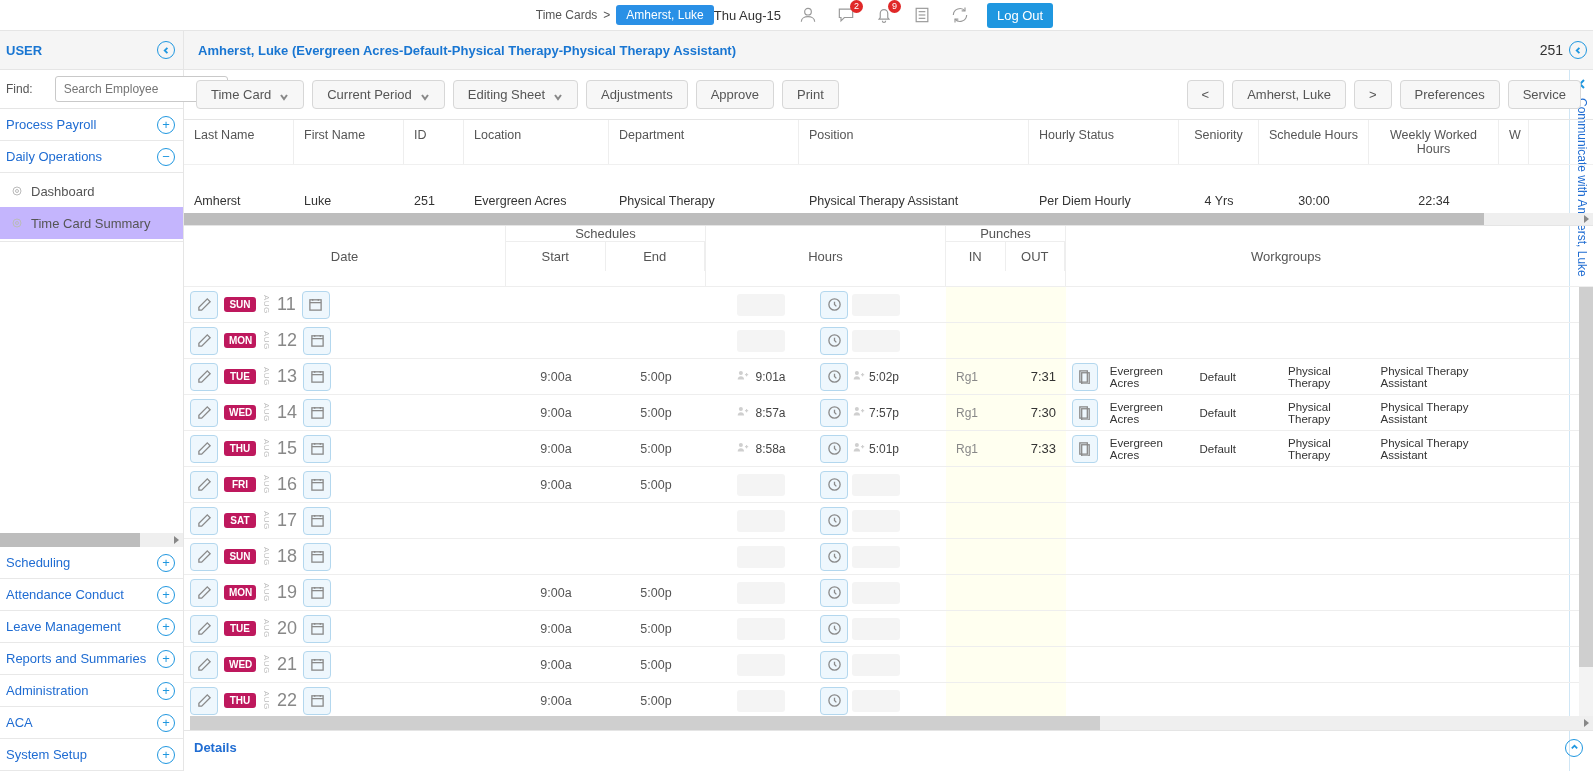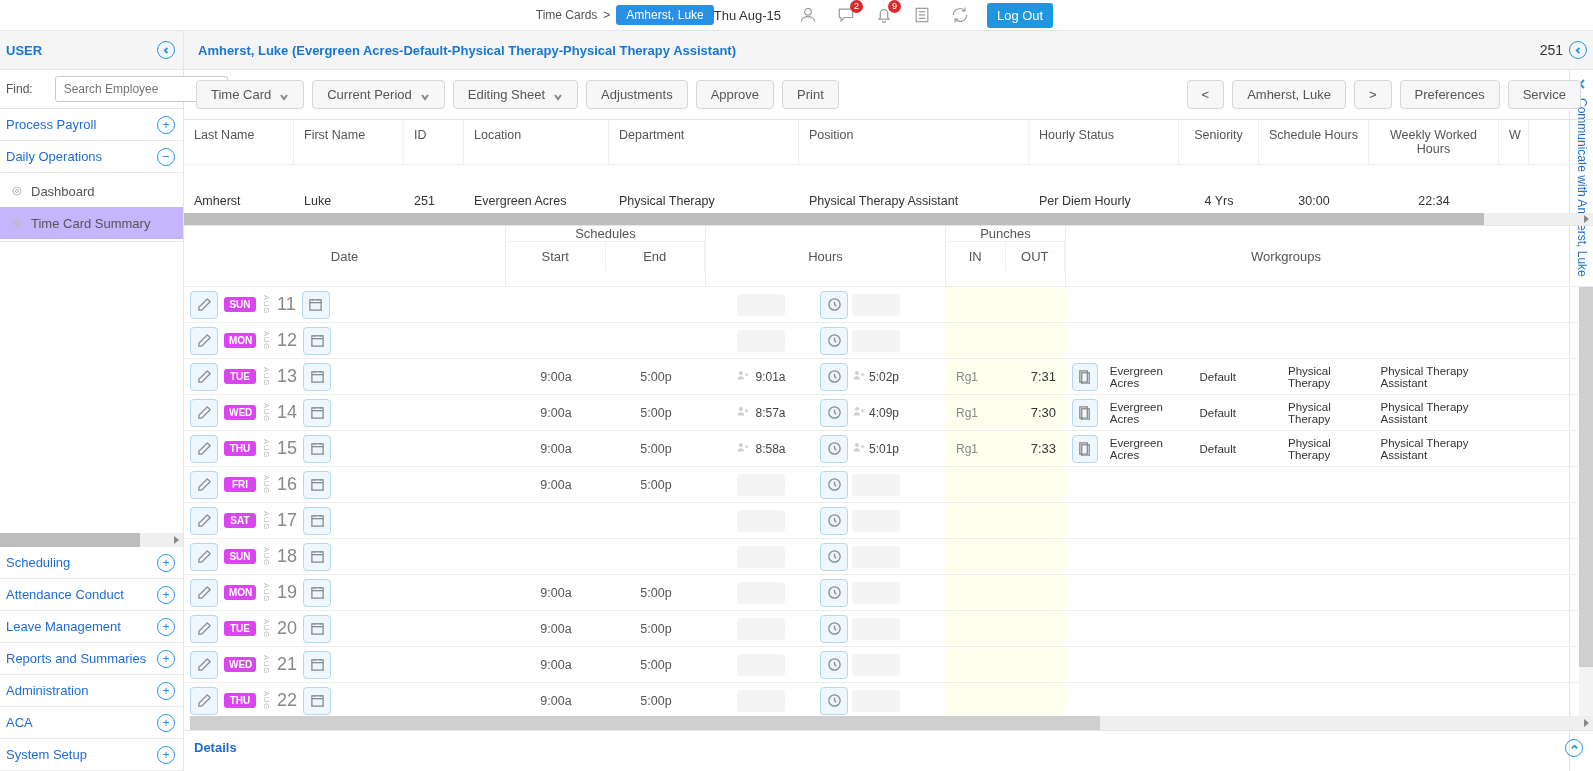--- a/index.html
+++ b/index.html
@@ -93,21 +93,21 @@
   
   
   .rows { height:430px; overflow:hidden; position:relative; border-top:1px solid #eee;}
   .rows .vsb { position:absolute; right:0; top:0; bottom:0; width:14px; background:#f3f3f3;}
   .rows .vsb .vthumb{position:absolute;left:0;right:0;top:0;height:380px;background:#cfcfcf;}
   
   .trow { height:36px; display:grid; grid-template-columns:322px 100px 100px 110px 130px 120px 440px; align-items:center; border-bottom:1px solid #eee;}
   .datecell { display:flex; align-items:center; gap:6px; padding-left:6px; height:100%;}
   .iconbtn { width:28px;height:28px;border:1px solid #b3d7ee;border-radius:4px;background:#eef7fd;display:flex;align-items:center;justify-content:center;}
   .iconbtn svg,.iconbtn .glyph svg{width:15px;height:15px;stroke:#8a8a8a;fill:none;stroke-width:1.4;}
-  .daych { background:#d946ef; color:#fff; font-size:10px; font-weight:bold; padding:2px 5px; border-radius:3px; width:32px; text-align:center;}
+  .daych { background:#be185d; color:#fff; font-size:10px; font-weight:bold; padding:2px 5px; border-radius:3px; width:32px; text-align:center;}
   .month-v { writing-mode:vertical-rl; font-size:8px; color:#bdbdbd;letter-spacing:0.5px;}
   .daynum { font-size:18px; color:#888; font-weight:500;}
   .ccell { text-align:center; color:#555; font-size:12.5px;}
   .punch-in { display:flex;align-items:center;justify-content:center;gap:6px;}
   .punch-in .ph { width:48px;height:22px;background:#f4f4f4;border-radius:3px;}
   .punch-in .pers svg{width:13px;height:13px;fill:#cfcfcf;stroke:none;}
   .punch-out { display:flex;align-items:center;gap:4px;justify-content:flex-start;padding-left:4px;}
   .punch-out .iconbtn{width:28px;height:28px;}
   .punch-out .pers svg{width:13px;height:13px;fill:#cfcfcf;stroke:none;}
   .punch-out .ph{width:48px;height:22px;background:#f4f4f4;border-radius:3px;}
@@ -554,21 +554,21 @@
                   <circle cx="8" cy="8" r="6"></circle>
                   <polyline points="8 5 8 8 10 10"></polyline>
                 </svg>
               </span>
               <span class="pers"><svg viewBox="0 0 16 16">
                   <circle cx="6" cy="5" r="2.5" fill="#cfcfcf"></circle>
                   <path d="M2 13c0-2.5 2-4 4-4s4 1.5 4 4" fill="#cfcfcf"></path>
                   <line x1="11" y1="7" x2="15" y2="7" stroke="#cfcfcf" stroke-width="1.4"></line>
                   <line x1="13" y1="5" x2="13" y2="9" stroke="#cfcfcf" stroke-width="1.4"></line>
                 </svg></span>
-              <span>4:09p</span>
+              <span>7:57p</span>
             </div>
             <div class="hours">
               <span class="rg">Rg1</span>
               <span class="hv">7:30</span>
             </div>
             <div class="wg">
               <span class="iconbtn">
                 <svg viewBox="0 0 16 16">
                   <rect x="3" y="2" width="8" height="12"></rect>
                   <rect x="5" y="4" width="8" height="12"></rect>

